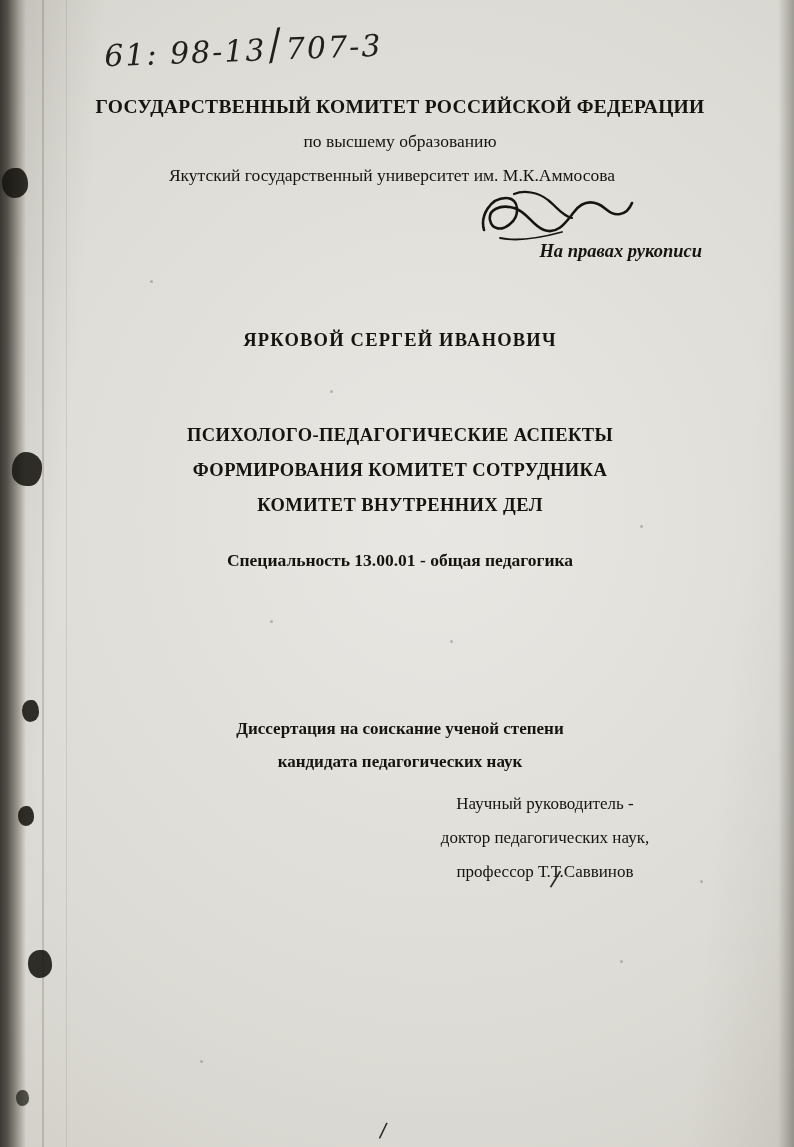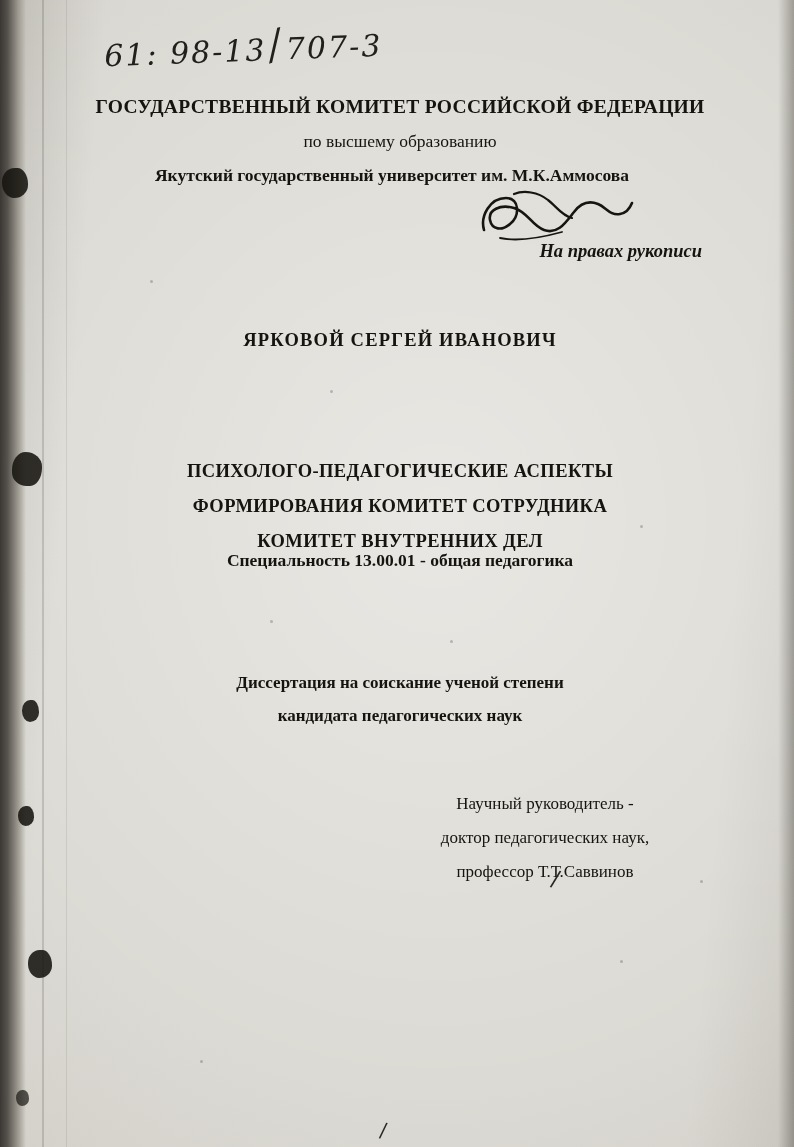--- a/index.html
+++ b/index.html
@@ -121,21 +121,21 @@
   .org-line2 {
     position: absolute;
     top: 131px; left: 0; right: 0;
     font-size: 17.5px;
     font-weight: normal;
   }
   .org-line3 {
     position: absolute;
     top: 165px; left: 0; right: 16px;
     font-size: 17.5px;
-    font-weight: bold;
+    font-weight: normal;
   }
 
   .manuscript-note {
     position: absolute;
     top: 241px;
     right: 28px;
     font-size: 18.5px;
     font-weight: bold;
     font-style: italic;
   }
@@ -158,33 +158,32 @@
     letter-spacing: 1.2px;
   }
 
   .title {
     position: absolute;
     top: 418px; left: 0; right: 0;
     font-size: 18.5px;
     font-weight: bold;
     line-height: 35px;
     letter-spacing: .4px;
-    margin-top: 36px;
   }
 
   .specialty {
     position: absolute;
     top: 550px; left: 0; right: 0;
     font-size: 17.5px;
     font-weight: bold;
   }
 
   .degree {
     position: absolute;
-    top: 666px; left: 0; right: 0;
+    top: 712px; left: 0; right: 0;
     font-size: 17px;
     font-weight: bold;
     line-height: 33px;
   }
 
   .supervisor {
     position: absolute;
     top: 787px;
     left: 330px;
     width: 290px;

